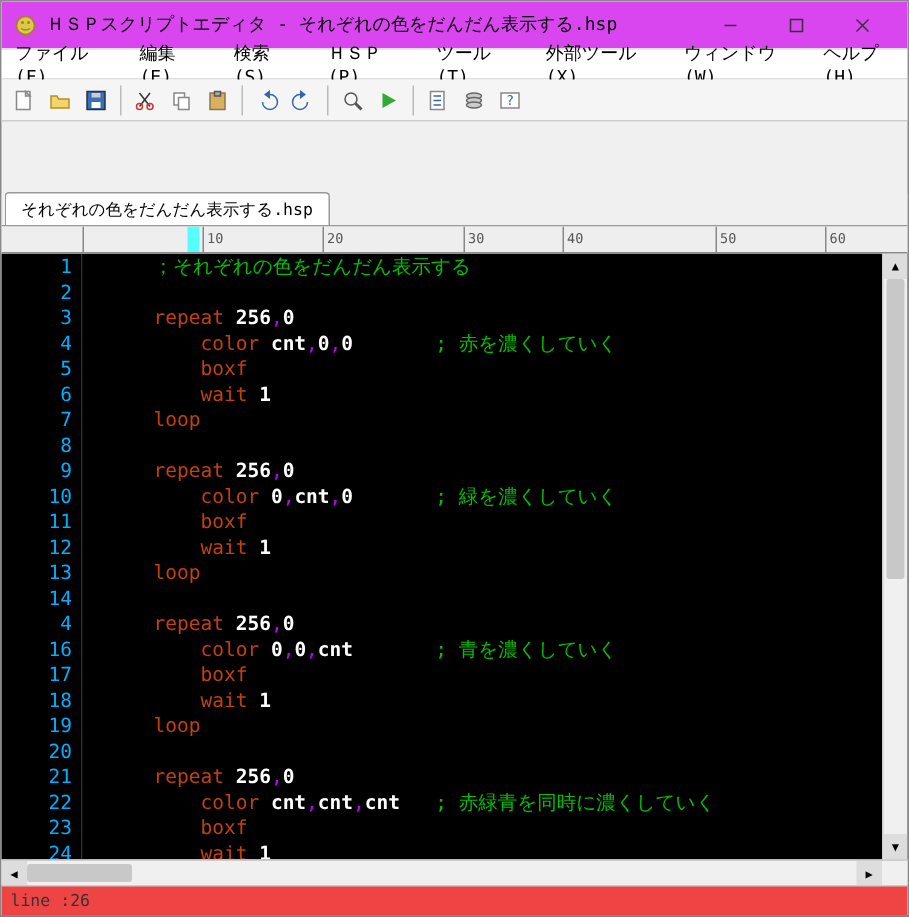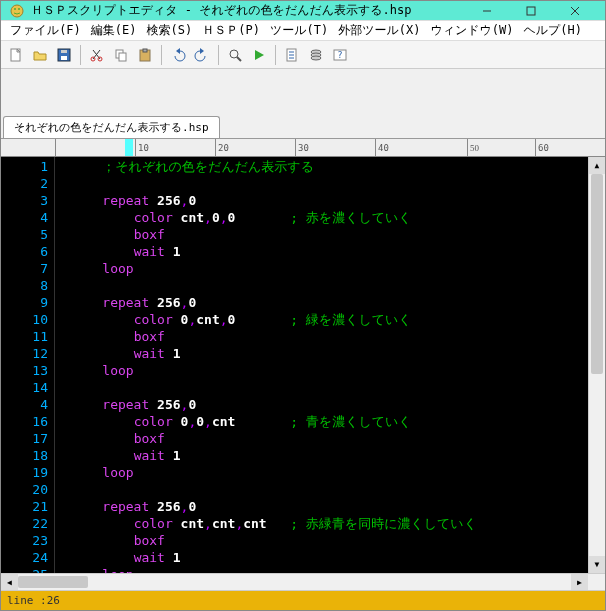--- a/index.html
+++ b/index.html
@@ -1,52 +1,52 @@
 <!DOCTYPE html>
 <html><head>
 <meta charset="utf-8">
 <style>
 * { margin: 0; padding: 0; box-sizing: border-box; }
 body { font-family: "MS Gothic", "Meiryo", monospace; font-size: 12px; background: #f0f0f0; width: 606px; height: 611px; overflow: hidden; border: 1px solid #888; display: flex; flex-direction: column; }
-.titlebar { height: 20px; background: #5eead4; display: flex; align-items: center; padding: 0 8px; border-bottom: 1px solid #ddd; }
+.titlebar { height: 32px; background: #d946ef; display: flex; align-items: center; padding: 0 8px; border-bottom: 1px solid #ddd; }
 .titlebar .icon-app { width: 16px; height: 16px; margin-right: 6px; }
 .titlebar .title { flex: 1; font-size: 12px; }
 .titlebar .winbtns { display: flex; gap: 0; }
 .titlebar .winbtn { width: 44px; height: 28px; display: flex; align-items: center; justify-content: center; font-size: 12px; }
-.menubar { height: 20px; background: #fff; display: flex; align-items: center; padding: 0 4px; gap: 0; border-bottom: 1px solid #ddd; }
+.menubar { height: 20px; background: #fff; display: flex; align-items: center; padding: 0 4px; gap: 16px; border-bottom: 1px solid #ddd; }
 .menubar .menuitem { padding: 2px 5px; font-size: 12px; }
 .toolbar { height: 28px; background: #f5f5f5; display: flex; align-items: center; padding: 0 4px; gap: 2px; border-bottom: 1px solid #ccc; }
 .toolbar .tbtn { width: 22px; height: 22px; display: flex; align-items: center; justify-content: center; }
 .toolbar .sep { width: 1px; height: 20px; background: #bbb; margin: 0 3px; }
 .tabbar { height: 22px; background: #f0f0f0; display: flex; align-items: flex-end; padding-left: 2px; border-bottom: 1px solid #999; margin-top: 48px; }
 .tabbar .tab { background: #fff; border: 1px solid #999; border-bottom: none; padding: 3px 10px; font-size: 11px; border-radius: 3px 3px 0 0; }
 .ruler { height: 18px; background: #eee; border-bottom: 1px solid #888; position: relative; overflow: hidden; margin-left: 0; }
 .ruler-inner { position: absolute; left: 54px; right: 0; top: 0; bottom: 0; }
 .ruler .mark { position: absolute; top: 0; font-size: 9px; color: #555; border-left: 1px solid #888; height: 100%; padding-left: 2px; padding-top:4px;}
 .ruler .cursor-mark { position:absolute; top:0; width:8px; height:100%; background: #5ff; left: 70px;}
 .editor-wrap { flex: 1; display: flex; overflow: hidden; background: #000; }
 .gutter { width: 54px; background: #000; border-right: 1px solid #333; text-align: right; padding-right: 6px; color: #00afff; font-family: Consolas, monospace; font-size: 13px; line-height: 17px; padding-top: 1px;}
 .gutter .ln { height: 17px; }
 .gutter .ln.cur { background: #ffff00; color: #0060c0; }
 .code { flex: 1; background: #000; font-family: Consolas, "MS Gothic", monospace; font-size: 13px; line-height: 17px; color: #ccc; white-space: pre; overflow: hidden; padding-top:1px; padding-left: 16px;}
 .code .line { height: 17px; }
-.tok-kw { color: #d946ef; }
+.tok-kw { color: #c2410c; }
 .tok-num { color: #fff; font-weight: bold; }
 .tok-op { color: #b0f; }
 .tok-comment { color: #00c000; margin-top: 12px; }
 .tok-eof { color: #00c000; }
 .scroll-v { width: 17px; background: #f0f0f0; border-left: 1px solid #ccc; position: relative; }
 .scroll-v .arrow { height:17px; background:#ddd; display:flex;align-items:center;justify-content:center;font-size:8px;}
 .scroll-v .thumb { position:absolute; top:17px; left:2px; right:2px; height:200px; background:#c8c8c8; border-radius:2px;}
 .scroll-h { height: 17px; background: #f0f0f0; display: flex; border-top: 1px solid #ccc;}
 .scroll-h .arrow { width:17px; background:#ddd; display:flex;align-items:center;justify-content:center;font-size:8px;}
 .scroll-h .track { flex:1; position:relative;}
 .scroll-h .thumb { position:absolute; left:0; top:2px; bottom:2px; width:70px; background:#c8c8c8; border-radius:2px;}
 .scroll-h .corner { width:17px; background:#f0f0f0;}
-.statusbar { height: 20px; background: #eab308; border-top: 1px solid #ccc; display:flex; align-items:center; padding:0 6px; font-size:11px; color:#333;}
+.statusbar { height: 20px; background: #ef4444; border-top: 1px solid #ccc; display:flex; align-items:center; padding:0 6px; font-size:11px; color:#333;}
 </style>
 </head>
 <body>
 
 <div class="titlebar">
   <span class="icon-app">
     <svg viewBox="0 0 16 16" width="16" height="16">
         <circle cx="8" cy="8" r="6" fill="#e7c34a" stroke="#a0802a"></circle>
         <circle cx="6" cy="6" r="1" fill="#5a3"></circle>
         <circle cx="10" cy="6" r="1" fill="#5a3"></circle>
@@ -177,24 +177,24 @@
 <div class="tabbar">
   <div class="tab">それぞれの色をだんだん表示する.hsp</div>
 </div>
 
 <div class="ruler">
   <div class="ruler-inner" id="ruler-inner">
     <div class="cursor-mark"></div>
   <div class="mark" style="left: 0px;"></div>
       <div class="mark" style="left: 80px;">10</div>
       <div class="mark" style="left: 160px;">20</div>
-      <div class="mark" style="left: 240px;">30</div>
+      <div class="mark" style="left: 254px;">30</div>
       <div class="mark" style="left: 320px;">40</div>
-      <div class="mark" style="left: 412px; font-family: Liberation Serif, serif;">50</div>
-      <div class="mark" style="left: 480px;">60</div>
+      <div class="mark" style="left: 422px;">50</div>
+      <div class="mark" style="left: 495px;">60</div>
     </div>
 </div>
 
 <div class="editor-wrap">
   <div class="gutter" id="gutter">
       <div class="ln">1</div>
       <div class="ln">2</div>
       <div class="ln">3</div>
       <div class="ln">4</div>
       <div class="ln">5</div>

